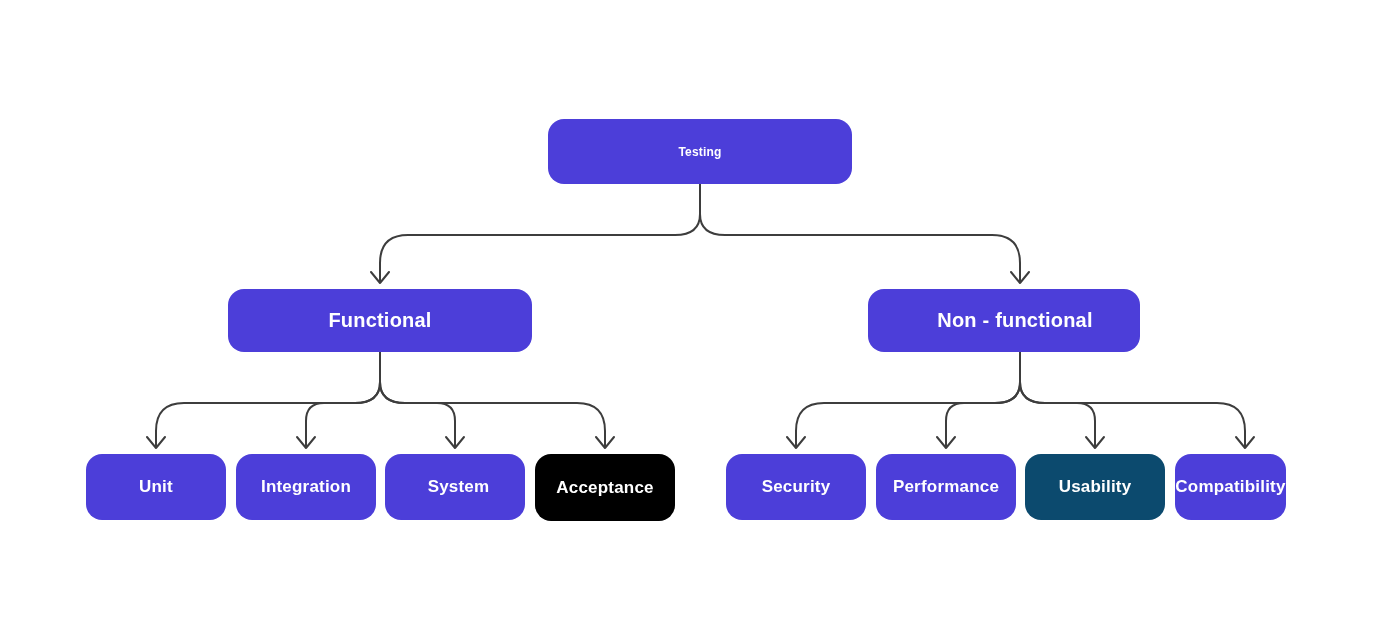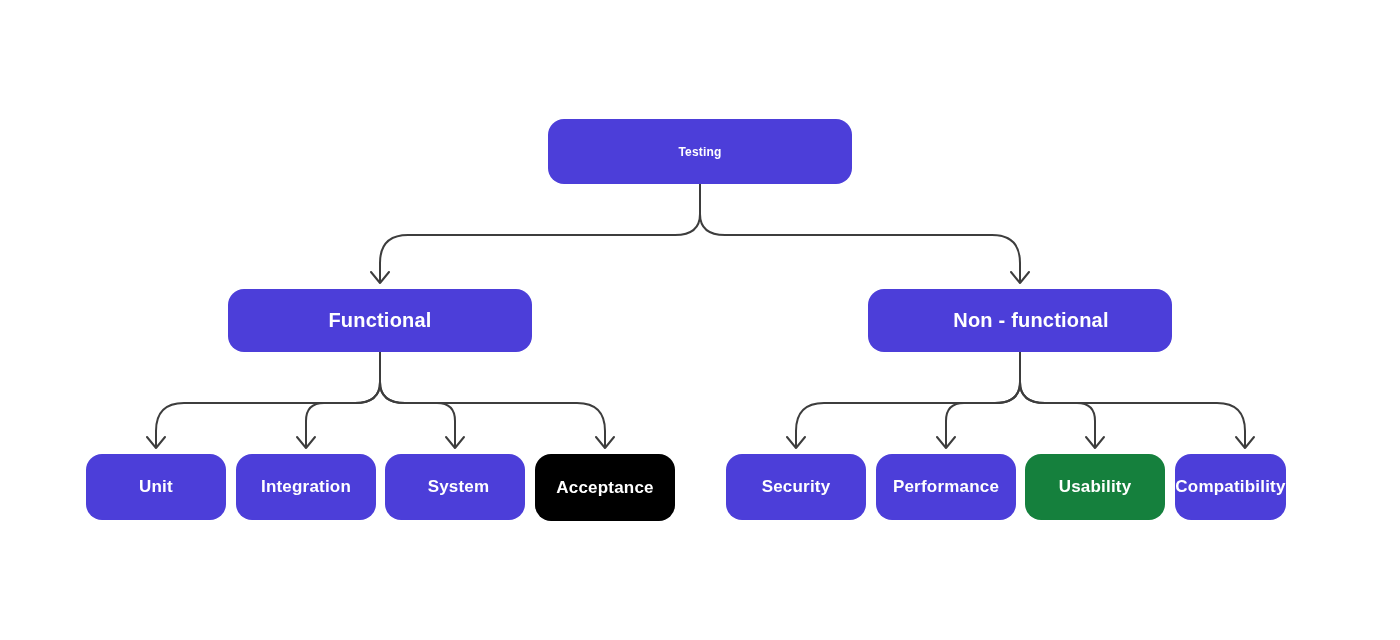--- a/index.html
+++ b/index.html
@@ -53,40 +53,40 @@
       <path d="M 1020 352 L 1020 382 Q 1020 403 995 403 L 964 403 Q 946 403 946 421 L 946 448 M 937 437 L 946 448 L 955 437" fill="none" stroke="#3D3D3D" stroke-width="2" stroke-linecap="round" stroke-linejoin="round"></path>
       <path d="M 1020 352 L 1020 382 Q 1020 403 1045 403 L 1077 403 Q 1095 403 1095 421 L 1095 448 M 1086 437 L 1095 448 L 1104 437" fill="none" stroke="#3D3D3D" stroke-width="2" stroke-linecap="round" stroke-linejoin="round"></path>
       <path d="M 1020 352 L 1020 382 Q 1020 403 1045 403 L 1217 403 Q 1245 403 1245 431 L 1245 448 M 1236 437 L 1245 448 L 1254 437" fill="none" stroke="#3D3D3D" stroke-width="2" stroke-linecap="round" stroke-linejoin="round"></path>
     </svg>
 <div class="node node-root" style="left: 548px; top: 119px; width: 304px; height: 65px; background: rgb(76, 62, 217); color: rgb(255, 255, 255);">
       <span>Testing</span>
     </div>
     <div class="node node-branch" style="left: 228px; top: 289px; width: 304px; height: 63px; background: rgb(76, 62, 217); color: rgb(255, 255, 255);">
       <span>Functional</span>
     </div>
-    <div class="node node-branch" style="left: 868px; top: 289px; width: 304px; height: 63px; background: rgb(76, 62, 217); color: rgb(255, 255, 255); padding-left: 22px;">
+    <div class="node node-branch" style="left: 868px; top: 289px; width: 272px; height: 63px; background: rgb(76, 62, 217); color: rgb(255, 255, 255); padding-left: 22px;">
       <span>Non - functional</span>
     </div>
     <div class="node node-leaf" style="left: 86px; top: 454px; width: 140px; height: 66px; background: rgb(76, 62, 217); color: rgb(255, 255, 255);">
       <span>Unit</span>
     </div>
     <div class="node node-leaf" style="left: 236px; top: 454px; width: 140px; height: 66px; background: rgb(76, 62, 217); color: rgb(255, 255, 255);">
       <span>Integration</span>
     </div>
     <div class="node node-leaf" style="left: 385px; top: 454px; width: 140px; height: 66px; background: rgb(76, 62, 217); color: rgb(255, 255, 255); padding-left: 7px;">
       <span>System</span>
     </div>
     <div class="node node-leaf" style="left: 535px; top: 454px; width: 140px; height: 67px; background: #000000; color: rgb(255, 255, 255);">
       <span>Acceptance</span>
     </div>
     <div class="node node-leaf" style="left: 726px; top: 454px; width: 140px; height: 66px; background: rgb(76, 62, 217); color: rgb(255, 255, 255);">
       <span>Security</span>
     </div>
     <div class="node node-leaf" style="left: 876px; top: 454px; width: 140px; height: 66px; background: rgb(76, 62, 217); color: rgb(255, 255, 255); text-align: right;">
       <span>Performance</span>
     </div>
-    <div class="node node-leaf" style="left: 1025px; top: 454px; width: 140px; height: 66px; background: #15803d; color: rgb(255, 255, 255);">
+    <div class="node node-leaf" style="left: 1025px; top: 454px; width: 140px; height: 66px; background: #0c4a6e; color: rgb(255, 255, 255);">
       <span>Usability</span>
     </div>
     <div class="node node-leaf" style="left: 1175px; top: 454px; width: 111px; height: 66px; background: rgb(76, 62, 217); color: rgb(255, 255, 255);">
       <span>Compatibility</span>
     </div>
   </div>
 
 </body></html>

